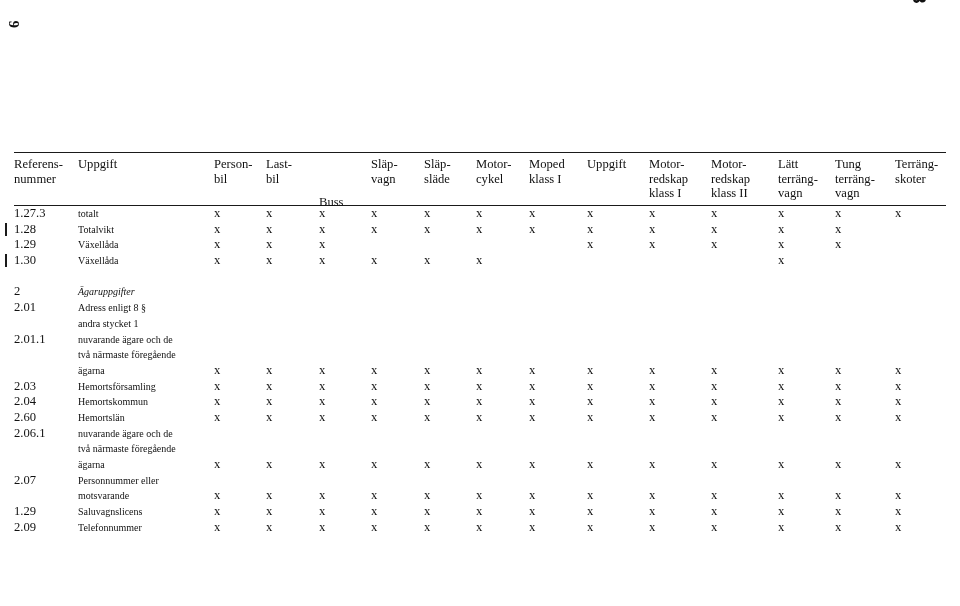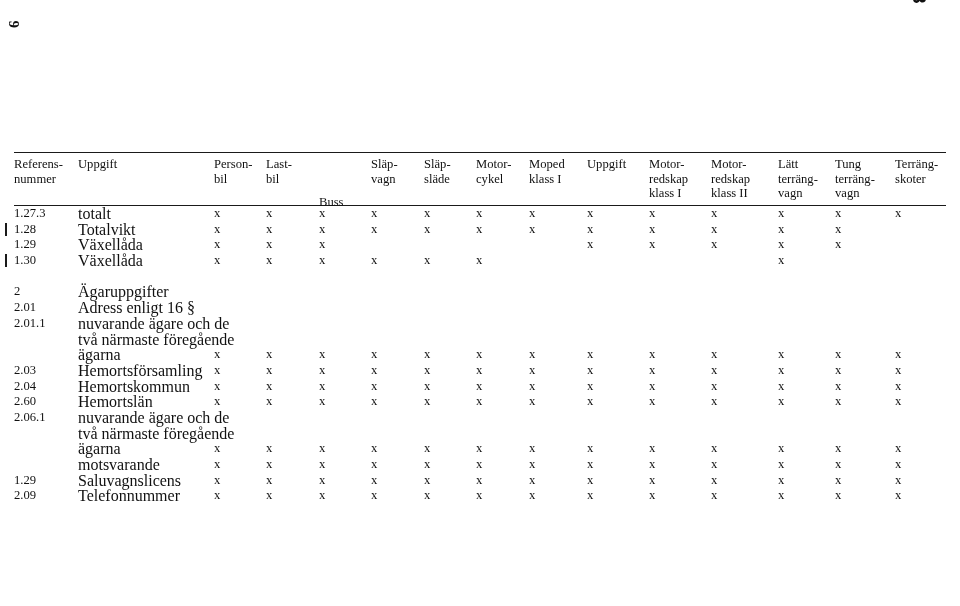--- a/index.html
+++ b/index.html
@@ -86,25 +86,25 @@
     position: absolute;
     left: 0;
     top: 0;
     font-size: 12.6px;
     line-height: 15.2px;
   }
   .uppgift {
     position: absolute;
     left: 64px;
     top: 0;
-    font-size: 16px;
+    font-size: 10px;
     line-height: 15.2px;
     white-space: nowrap;
   }
-  .uppgift.italic { }
+  .uppgift.italic { font-style: italic; }
 
   .mark {
     position: absolute;
     top: 0;
     font-size: 12.6px;
     line-height: 15.2px;
     text-align: left;
   }
   .changebar {
     position: absolute;
@@ -224,21 +224,25 @@
           <span class="mark" style="left: 462px;">x</span>
           <span class="mark" style="left: 764px;">x</span>
         </div>
         <div class="spacer-row"></div>
         <div class="row">
           <span class="refnum">2</span>
           <span class="uppgift italic">Ägaruppgifter</span>
         </div>
         <div class="row">
           <span class="refnum">2.01</span>
-          <span class="uppgift">Adress enligt 16 §</span>
+          <span class="uppgift">Adress enligt 8 §</span>
+        </div>
+        <div class="row">
+          <span class="refnum"></span>
+          <span class="uppgift">andra stycket 1</span>
         </div>
         <div class="row">
           <span class="refnum">2.01.1</span>
           <span class="uppgift">nuvarande ägare och de</span>
         </div>
         <div class="row">
           <span class="refnum"></span>
           <span class="uppgift">två närmaste föregående</span>
         </div>
         <div class="row">
@@ -328,20 +332,24 @@
           <span class="mark" style="left: 462px;">x</span>
           <span class="mark" style="left: 515px;">x</span>
           <span class="mark" style="left: 573px;">x</span>
           <span class="mark" style="left: 635px;">x</span>
           <span class="mark" style="left: 697px;">x</span>
           <span class="mark" style="left: 764px;">x</span>
           <span class="mark" style="left: 821px;">x</span>
           <span class="mark" style="left: 881px;">x</span>
         </div>
         <div class="row">
+          <span class="refnum">2.07</span>
+          <span class="uppgift">Personnummer eller</span>
+        </div>
+        <div class="row">
           <span class="refnum"></span>
           <span class="uppgift">motsvarande</span>
           <span class="mark" style="left: 200px;">x</span>
           <span class="mark" style="left: 252px;">x</span>
           <span class="mark" style="left: 305px;">x</span>
           <span class="mark" style="left: 357px;">x</span>
           <span class="mark" style="left: 410px;">x</span>
           <span class="mark" style="left: 462px;">x</span>
           <span class="mark" style="left: 515px;">x</span>
           <span class="mark" style="left: 573px;">x</span>

